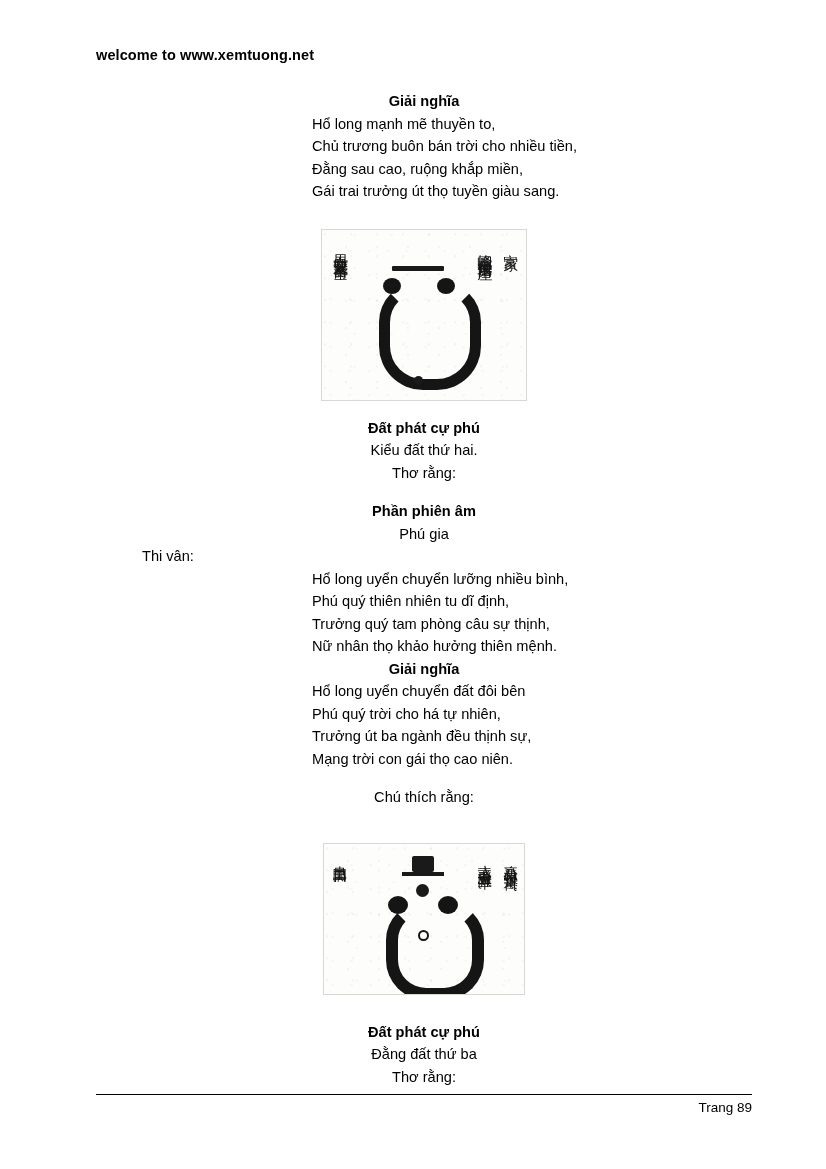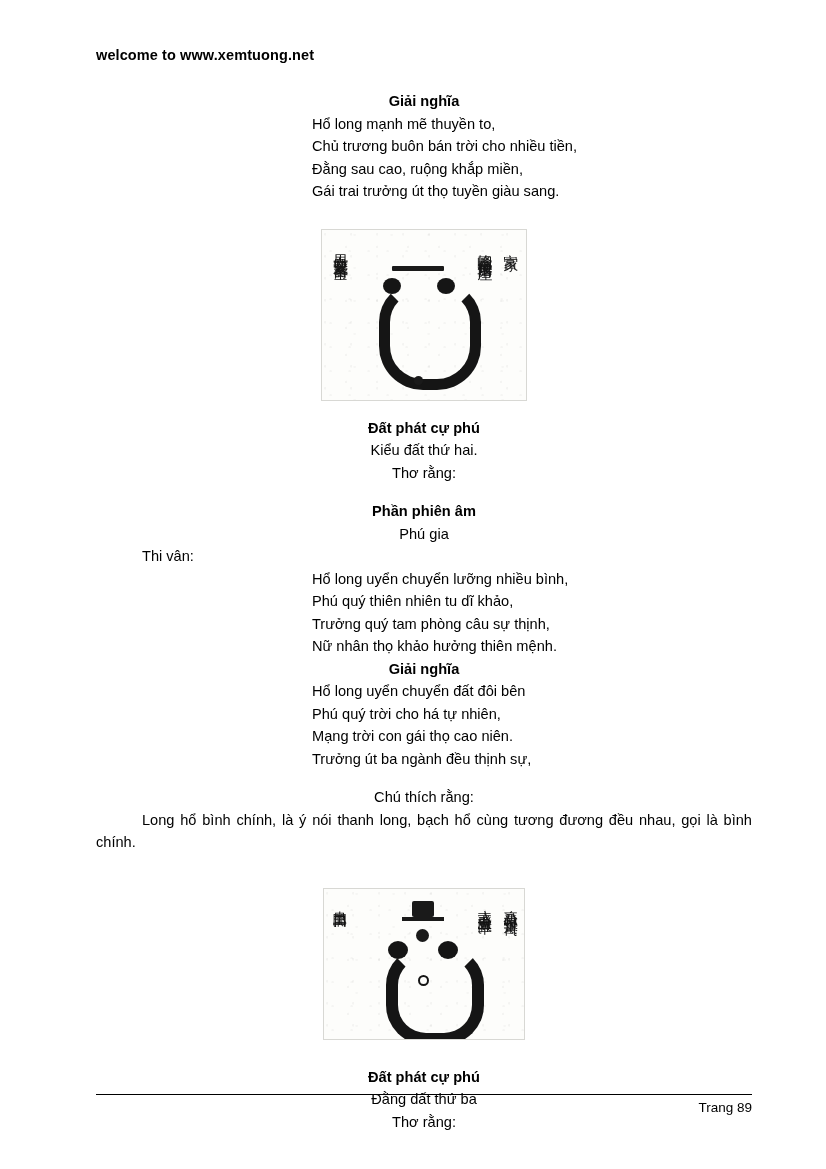--- a/index.html
+++ b/index.html
@@ -172,38 +172,37 @@
     <div class="ctr line">Thơ rằng:</div>
 
     <div class="gap-m"></div>
 
     <div class="ctr line bold">Phần phiên âm</div>
     <div class="ctr line">Phú gia</div>
     <div class="left-label">Thi vân:</div>
 
     <div class="body-indent">
       <div class="line">Hổ long uyển chuyển lưỡng nhiều bình,</div>
-      <div class="line">Phú quý thiên nhiên tu dĩ khảo,</div>
+      <div class="line">Phú quý thiên nhiên tu dĩ định,</div>
       <div class="line">Trưởng quý tam phòng câu sự thịnh,</div>
       <div class="line">Nữ nhân thọ khảo hưởng thiên mệnh.</div>
     </div>
 
     <div class="ctr line bold">Giải nghĩa</div>
 
     <div class="body-indent">
       <div class="line">Hổ long uyển chuyển đất đôi bên</div>
       <div class="line">Phú quý trời cho há tự nhiên,</div>
+      <div class="line">Trưởng út ba ngành đều thịnh sự,</div>
       <div class="line">Mạng trời con gái thọ cao niên.</div>
-      <div class="line">Trưởng út ba ngành đều thịnh sự,</div>
     </div>
 
     <div class="gap-m"></div>
 
     <div class="ctr line">Chú thích rằng:</div>
-    <div class="para-just" style="text-indent:46px;">Long hổ bình chính, là ý nói thanh long, bạch hổ cùng tương đương đều nhau, gọi là bình chính.</div>
 
     <div class="gap-xl"></div>
 
     <div class="figure-wrap">
       <div class="fig fig-2">
         <div class="fig-noise"></div>
 
         <div class="ink-shape" style="left:88px; top:12px; width:22px; height:16px; border-radius:2px;"></div>
         <div class="ink-shape" style="left:78px; top:28px; width:42px; height:4px;"></div>
         <div class="ink-shape" style="left:92px; top:40px; width:13px; height:13px; border-radius:50%;"></div>

